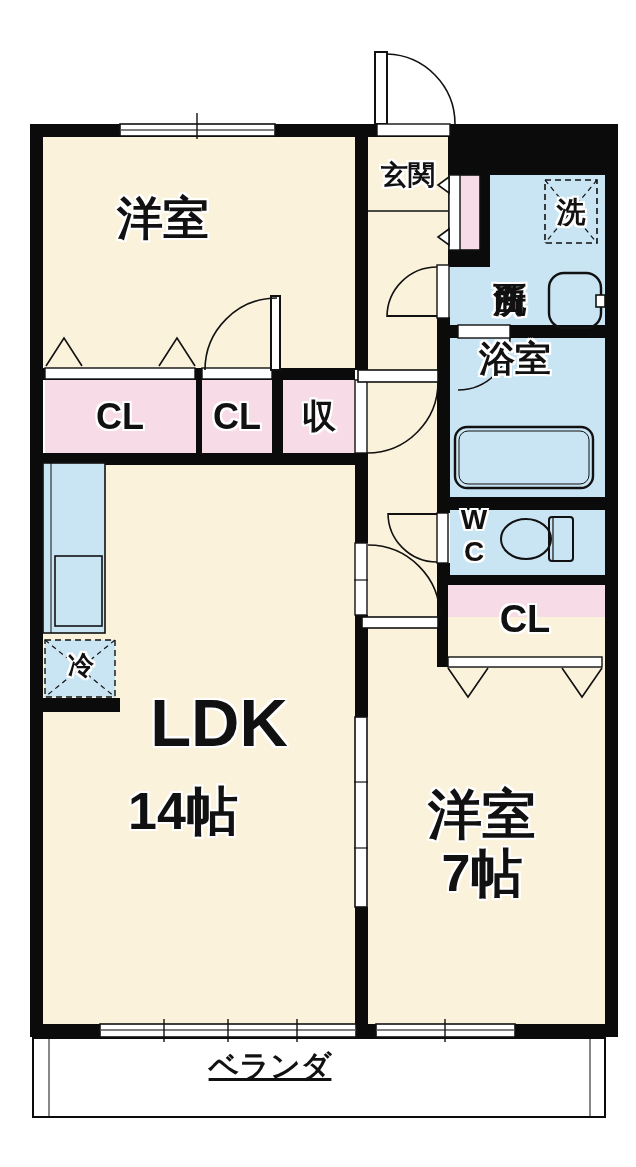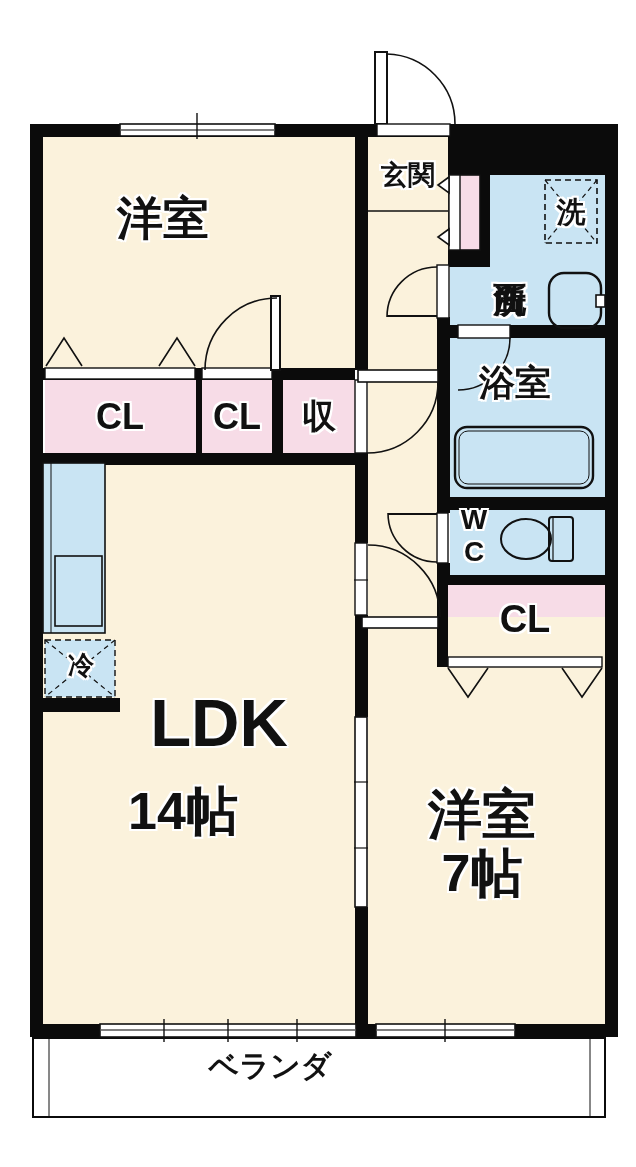--- a/index.html
+++ b/index.html
@@ -178,32 +178,32 @@
     <line x1="590" y1="1039" x2="590" y2="1116" stroke="#111" stroke-width="1"></line>
   </svg>
 
   <div class="lbl" style="left:97px;top:194px;width:132px;font-size:46px;">洋室</div>
 
   <div class="lbl" style="left:367px;top:153px;width:82px;font-size:27px;margin-top:8px;">玄関</div>
 
   <div class="lbl vert" style="left:492px;top:202px;height:110px;font-size:33px;">洗面所</div>
   <div class="lbl" style="left:551px;top:197px;width:40px;font-size:29px;">洗</div>
 
-  <div class="lbl" style="left:450px;top:364px;width:130px;font-size:36px;">浴室</div>
+  <div class="lbl" style="left:450px;top:340px;width:130px;font-size:36px;">浴室</div>
   <div class="lbl" style="left:455px;top:504px;width:38px;font-size:28px;line-height:1.15;">W
 C</div>
 
   <div class="lbl" style="left:60px;top:398px;width:120px;font-size:36px;">CL</div>
   <div class="lbl" style="left:197px;top:398px;width:80px;font-size:36px;">CL</div>
   <div class="lbl" style="left:283px;top:399px;width:72px;font-size:34px;">収</div>
   <div class="lbl" style="left:460px;top:600px;width:130px;font-size:38px;">CL</div>
 
   <div class="lbl" style="left:124px;top:688px;width:190px;font-size:67px;">LDK</div>
   <div class="lbl" style="left:88px;top:748px;width:190px;font-size:52px;margin-top:36px;">14帖</div>
 
   <div class="lbl" style="left:402px;top:786px;width:160px;font-size:54px;">洋室</div>
   <div class="lbl" style="left:402px;top:846px;width:160px;font-size:52px;">7帖</div>
 
   <div class="lbl" style="left:55px;top:652px;width:52px;font-size:26px;">冷</div>
 
-  <div class="lbl" style="left:170px;top:1050px;width:200px;font-size:30px;">ベランダ</div>
+  <div class="lbl" style="left:170px;top:1050px;width:200px;font-size:30px;text-decoration:underline;">ベランダ</div>
 
 </div>
 
 </body></html>

